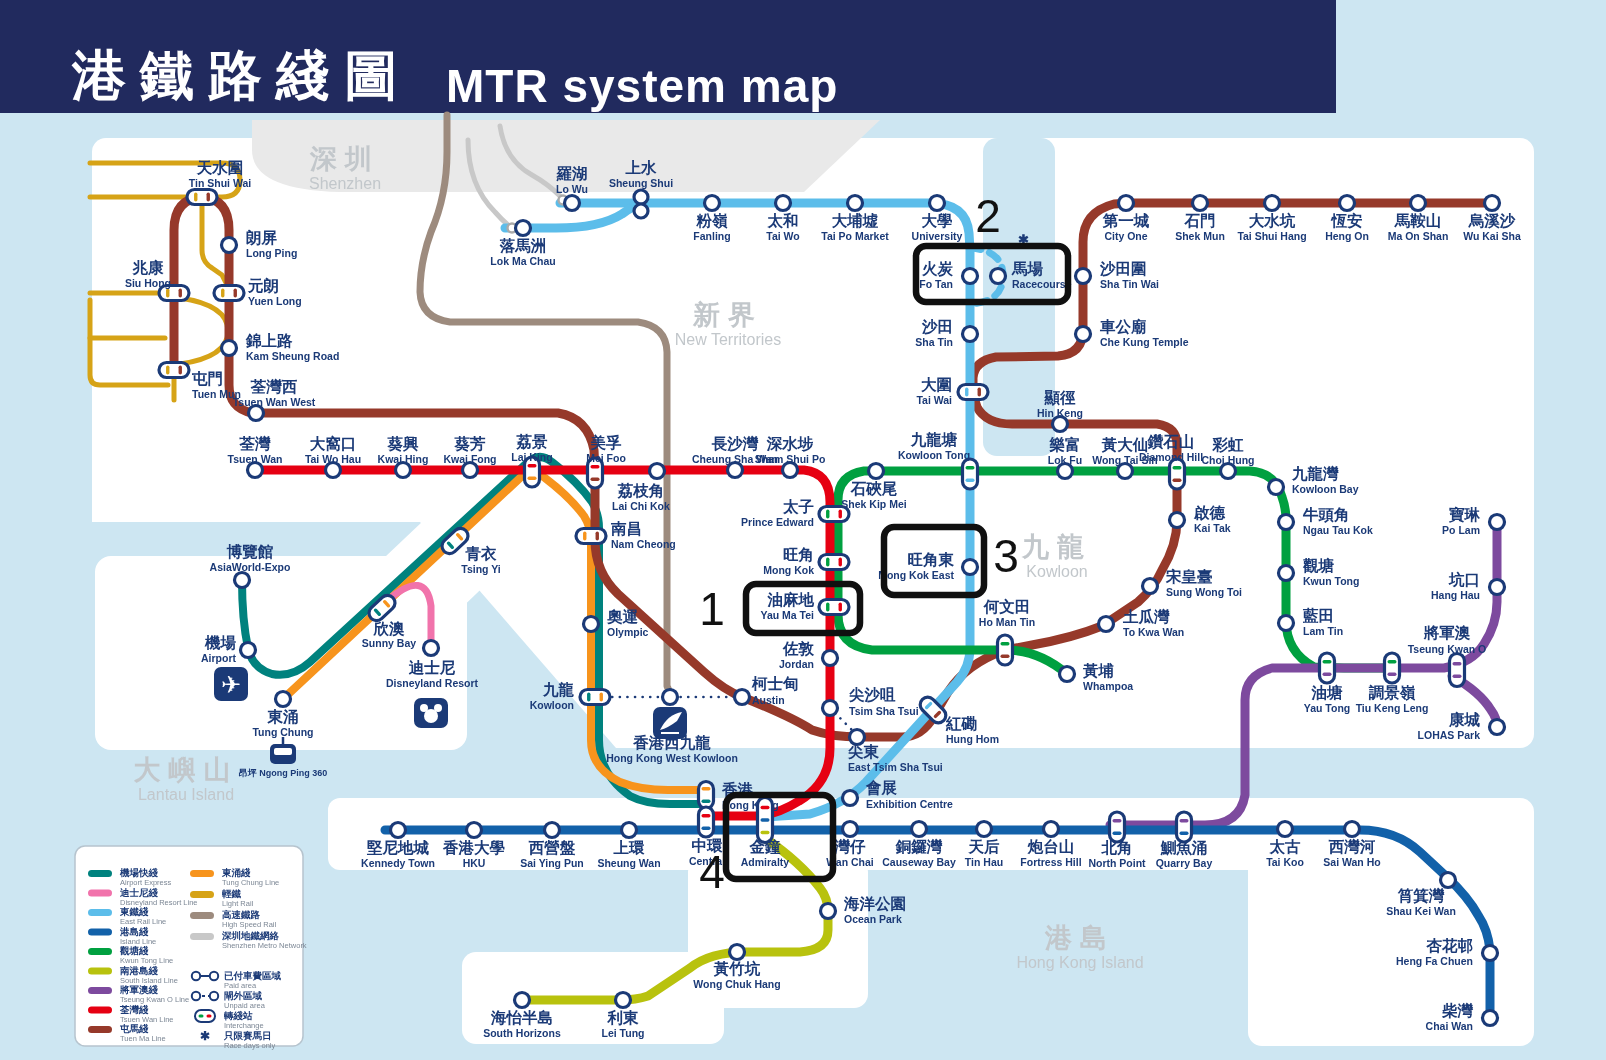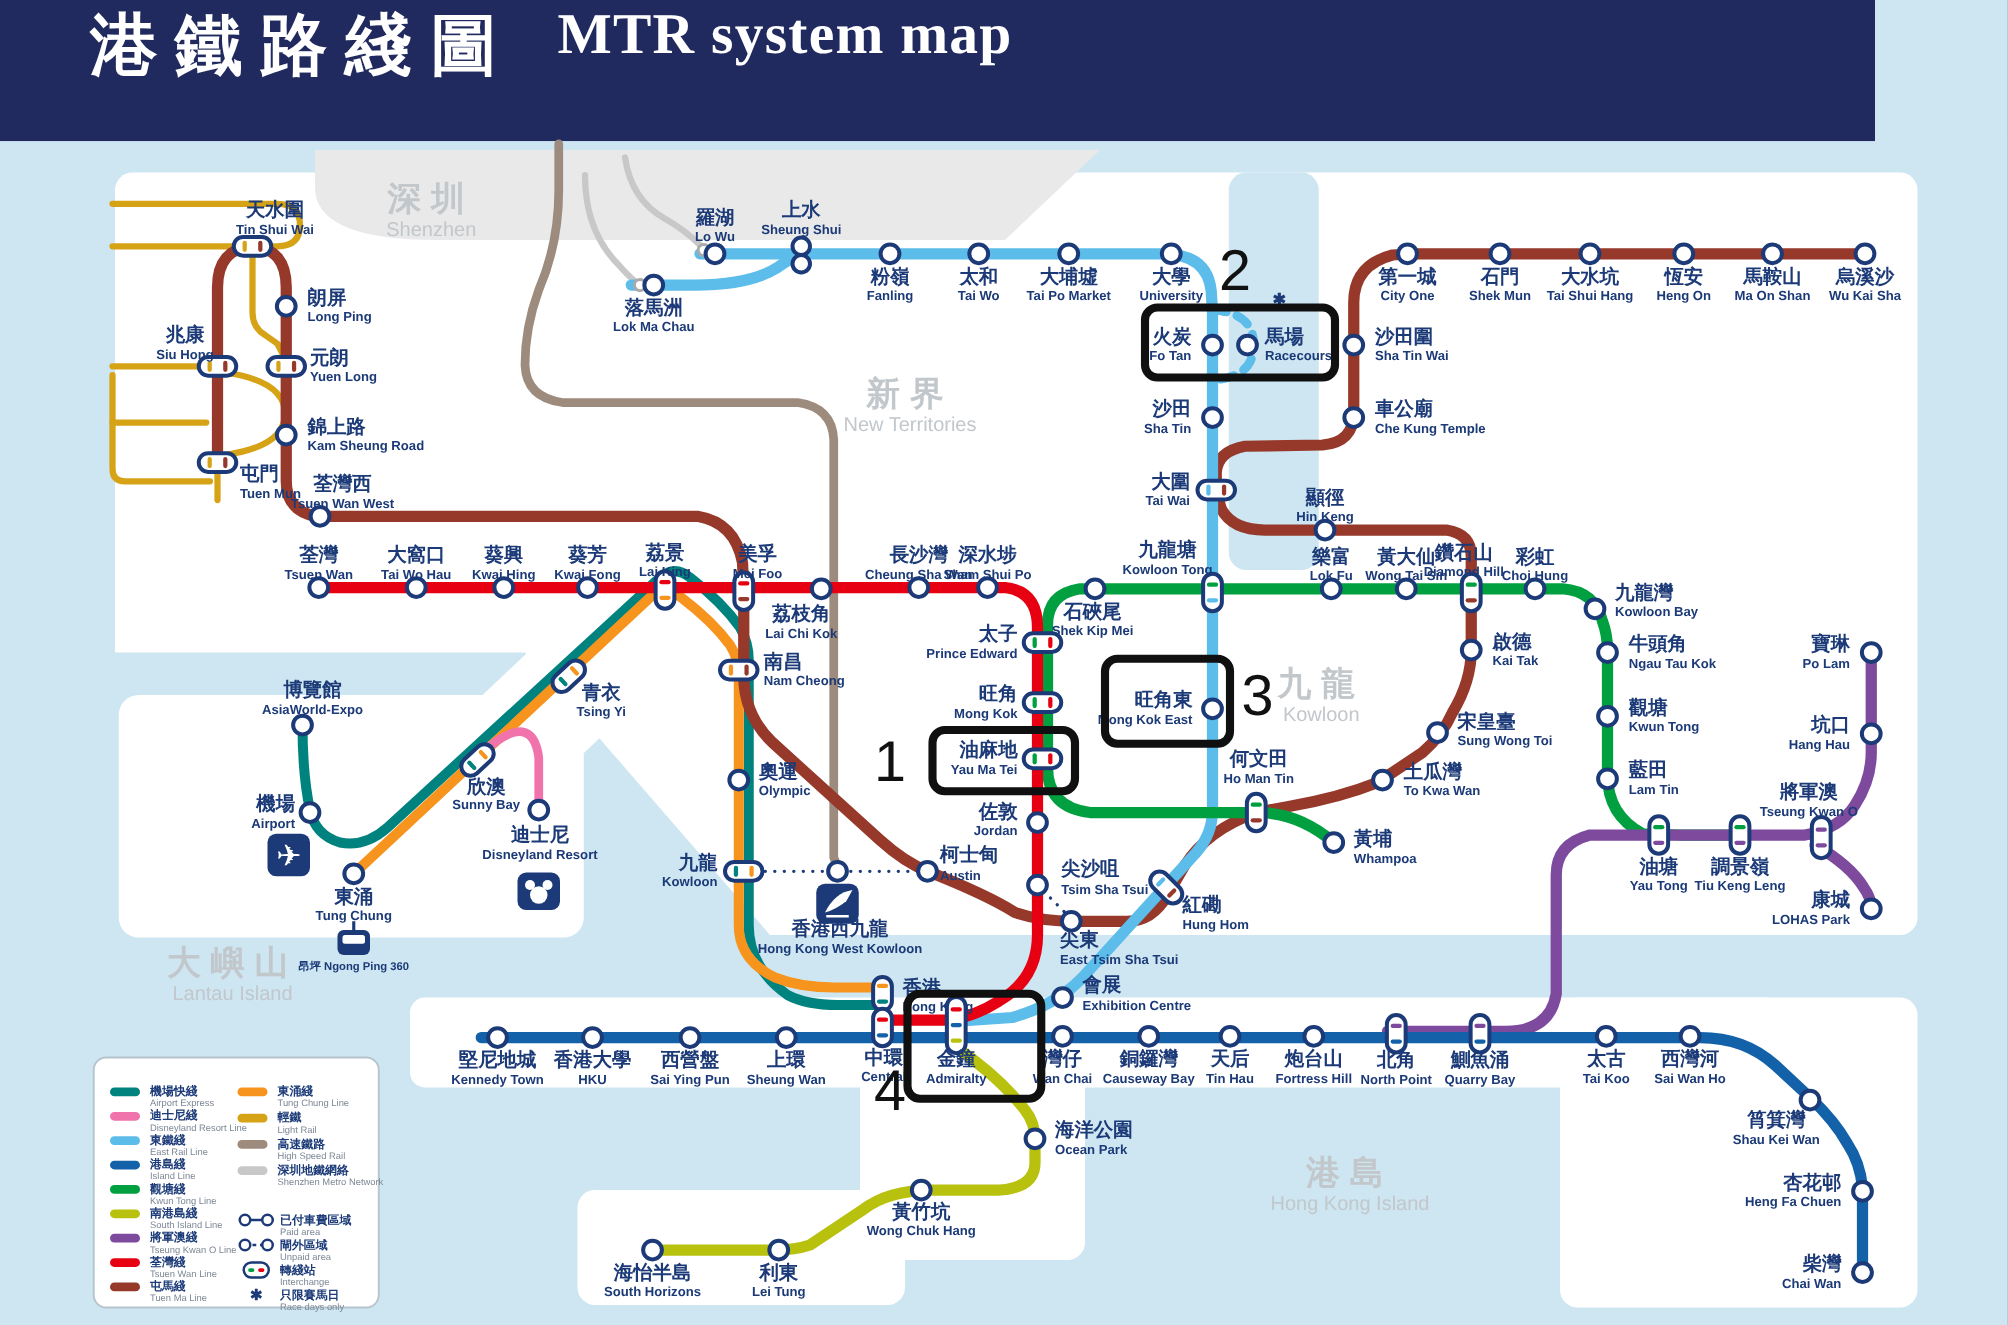--- a/index.html
+++ b/index.html
@@ -1,22 +1,22 @@
 <!DOCTYPE html>
 <html><head>
 <meta charset="utf-8">
 <style>
   html,body{margin:0;padding:0;background:#9fb6c4;}
   #stage{position:relative;width:1606px;height:1060px;overflow:hidden;background:#cde6f2;
          font-family:"Liberation Sans", sans-serif;}
-  #header{position:absolute;left:0;top:0;width:1500px;height:113px;background:#212a5e;
-          display:flex;align-items:flex-start;}
+  #header{position:absolute;left:0;top:0;width:1336px;height:113px;background:#212a5e;
+          display:flex;align-items:flex-end;}
   #header .zh{color:#fff;font-size:54px;font-weight:bold;letter-spacing:14px;margin-left:72px;
               font-family:"Liberation Serif", serif;}
-  #header .en{color:#fff;font-size:46px;font-weight:bold;margin-left:34px;letter-spacing:1px;font-family:Liberation Serif, serif;}
+  #header .en{color:#fff;font-size:46px;font-weight:bold;margin-left:34px;letter-spacing:1px;}
   svg{position:absolute;left:0;top:0;}
   text{font-family:"Liberation Sans", sans-serif;}
 </style>
 </head>
 <body>
 
 <div id="stage">
   <div id="header">
     <span class="zh">港鐵路綫圖</span>
     <span class="en">MTR system map</span>

